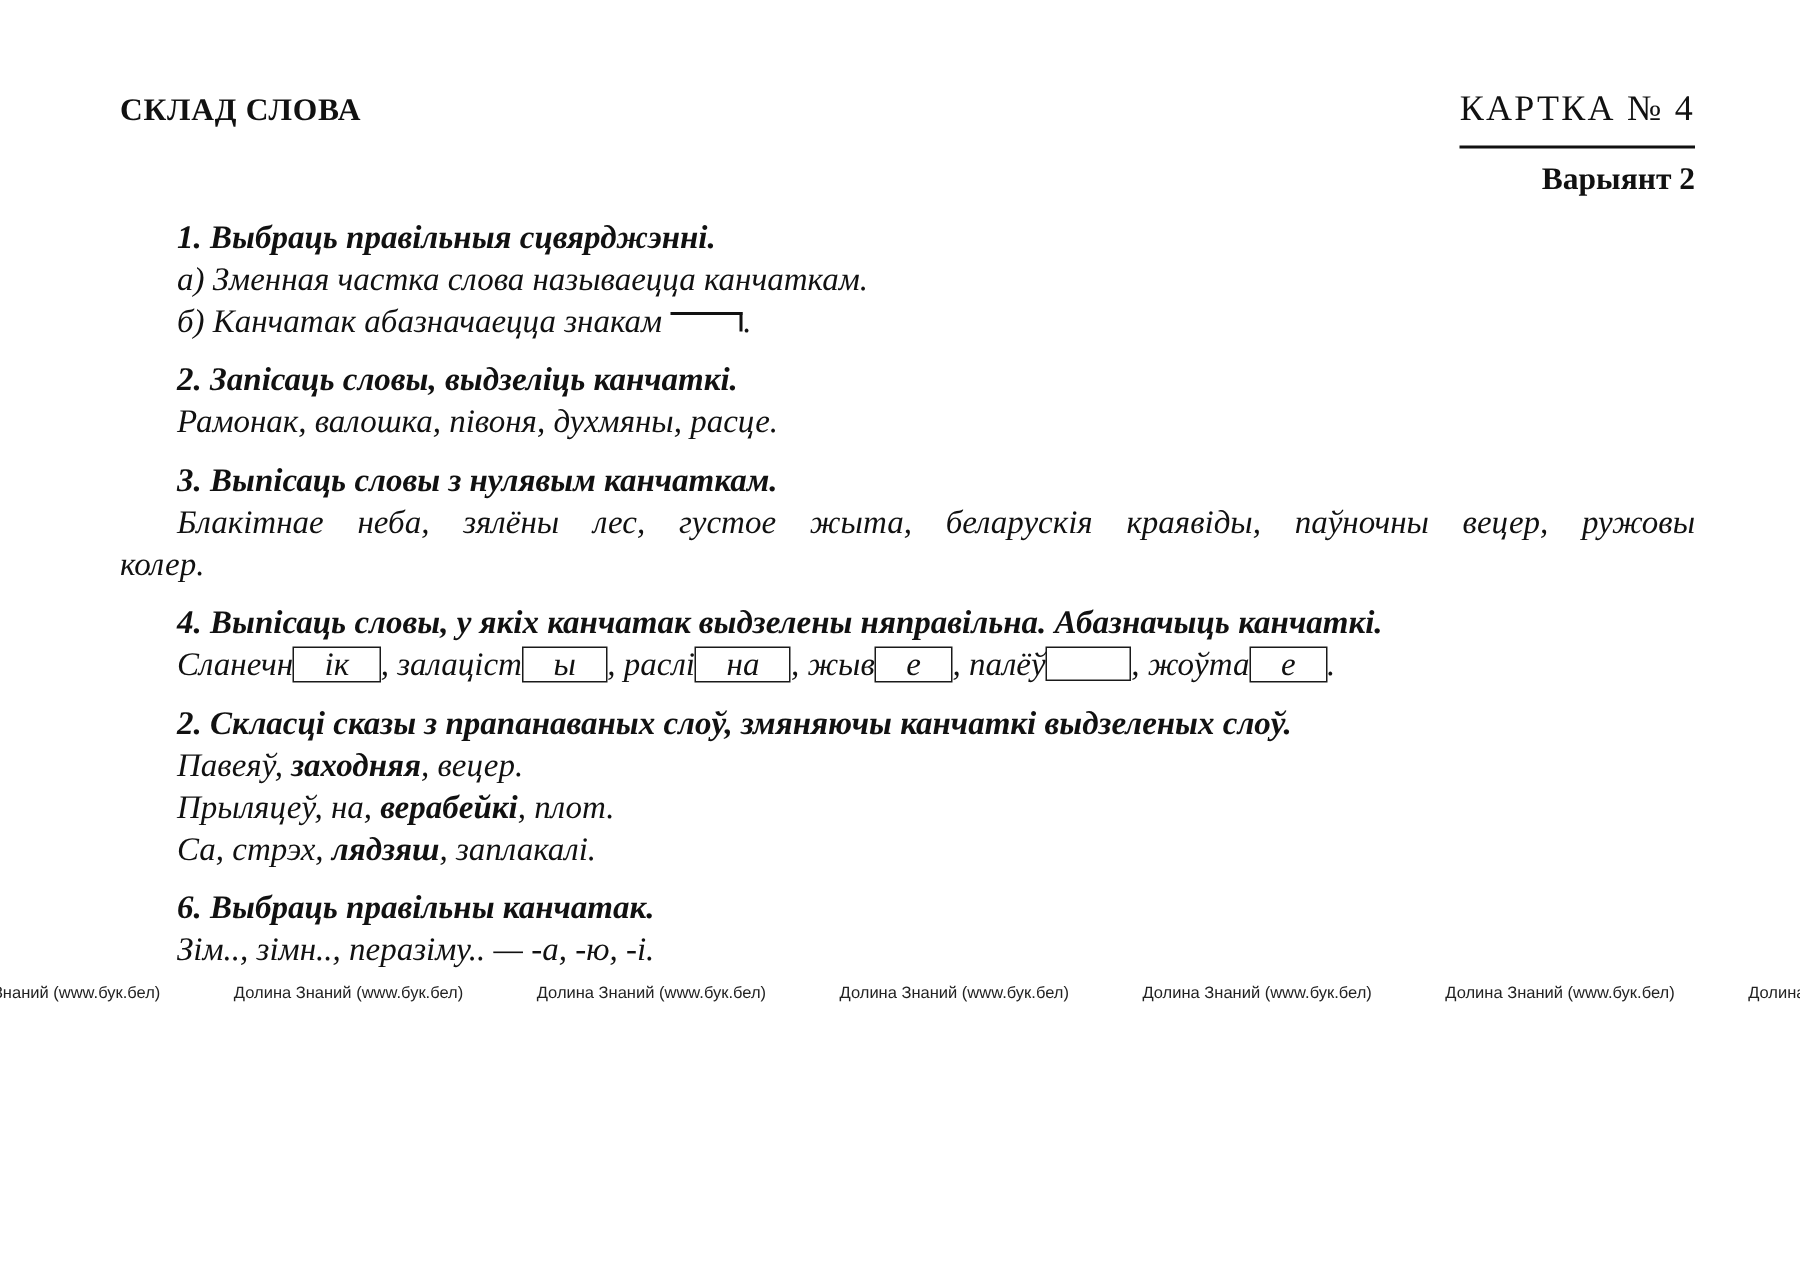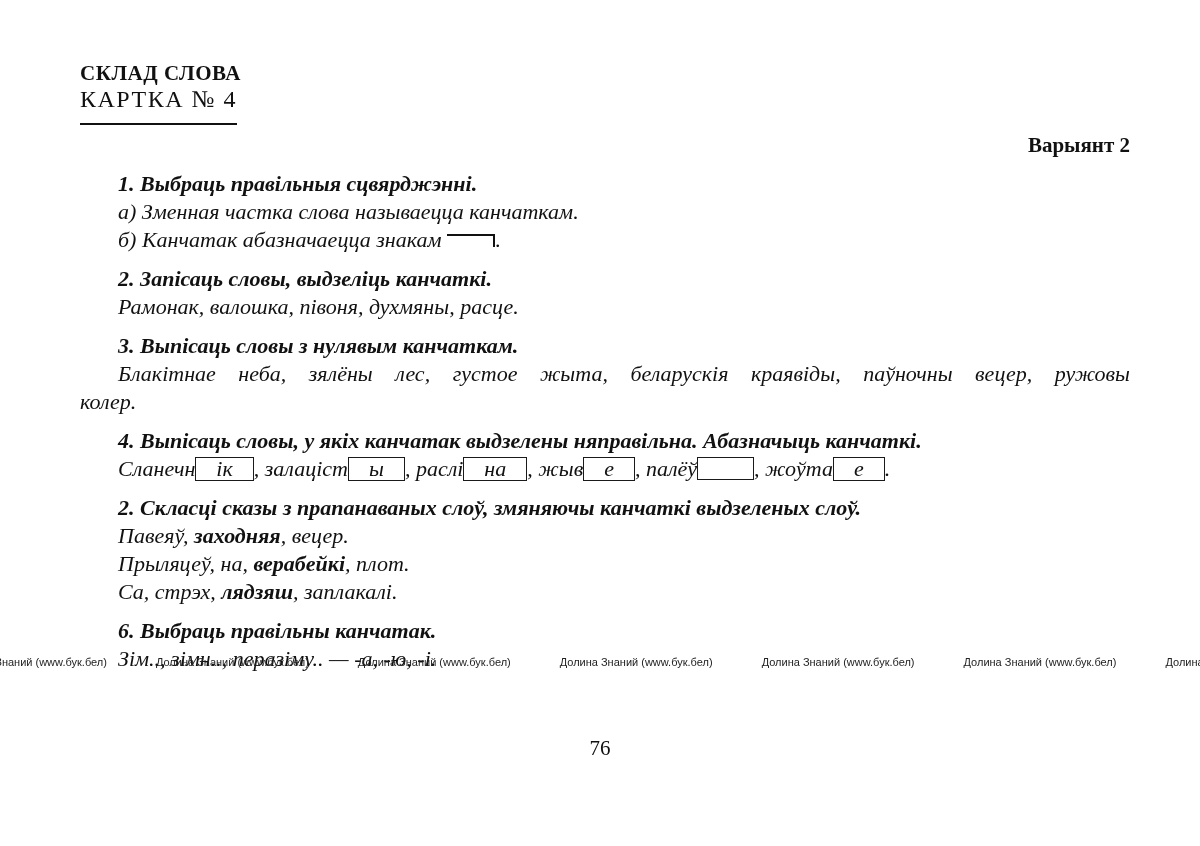--- a/index.html
+++ b/index.html
@@ -12,21 +12,20 @@
     color: #111;
     font-family: "Liberation Serif", "DejaVu Serif", serif;
     padding: 60px 70px 0 80px;
     overflow: hidden;
   }
   .header {
     display: flex;
     justify-content: space-between;
     align-items: baseline;
     line-height: 26px;
-    flex-direction: column;
   }
   .header-left {
     font-size: 21px;
     font-weight: bold;
     letter-spacing: 0.5px;
   }
   .header-right {
     font-size: 24px;
     letter-spacing: 1.5px;
     border-bottom: 2px solid #111;
@@ -129,14 +128,13 @@
     </div>
   <div class="watermark-row" id="watermarks">
       <span class="wm">Долина Знаний (www.бук.бел)</span>
       <span class="wm">Долина Знаний (www.бук.бел)</span>
       <span class="wm">Долина Знаний (www.бук.бел)</span>
       <span class="wm">Долина Знаний (www.бук.бел)</span>
       <span class="wm">Долина Знаний (www.бук.бел)</span>
       <span class="wm">Долина Знаний (www.бук.бел)</span>
       <span class="wm">Долина Знаний (www.бук.бел)</span>
     </div>
-  <div class="page-number">76</div>
 </div>
 
 </body></html>

